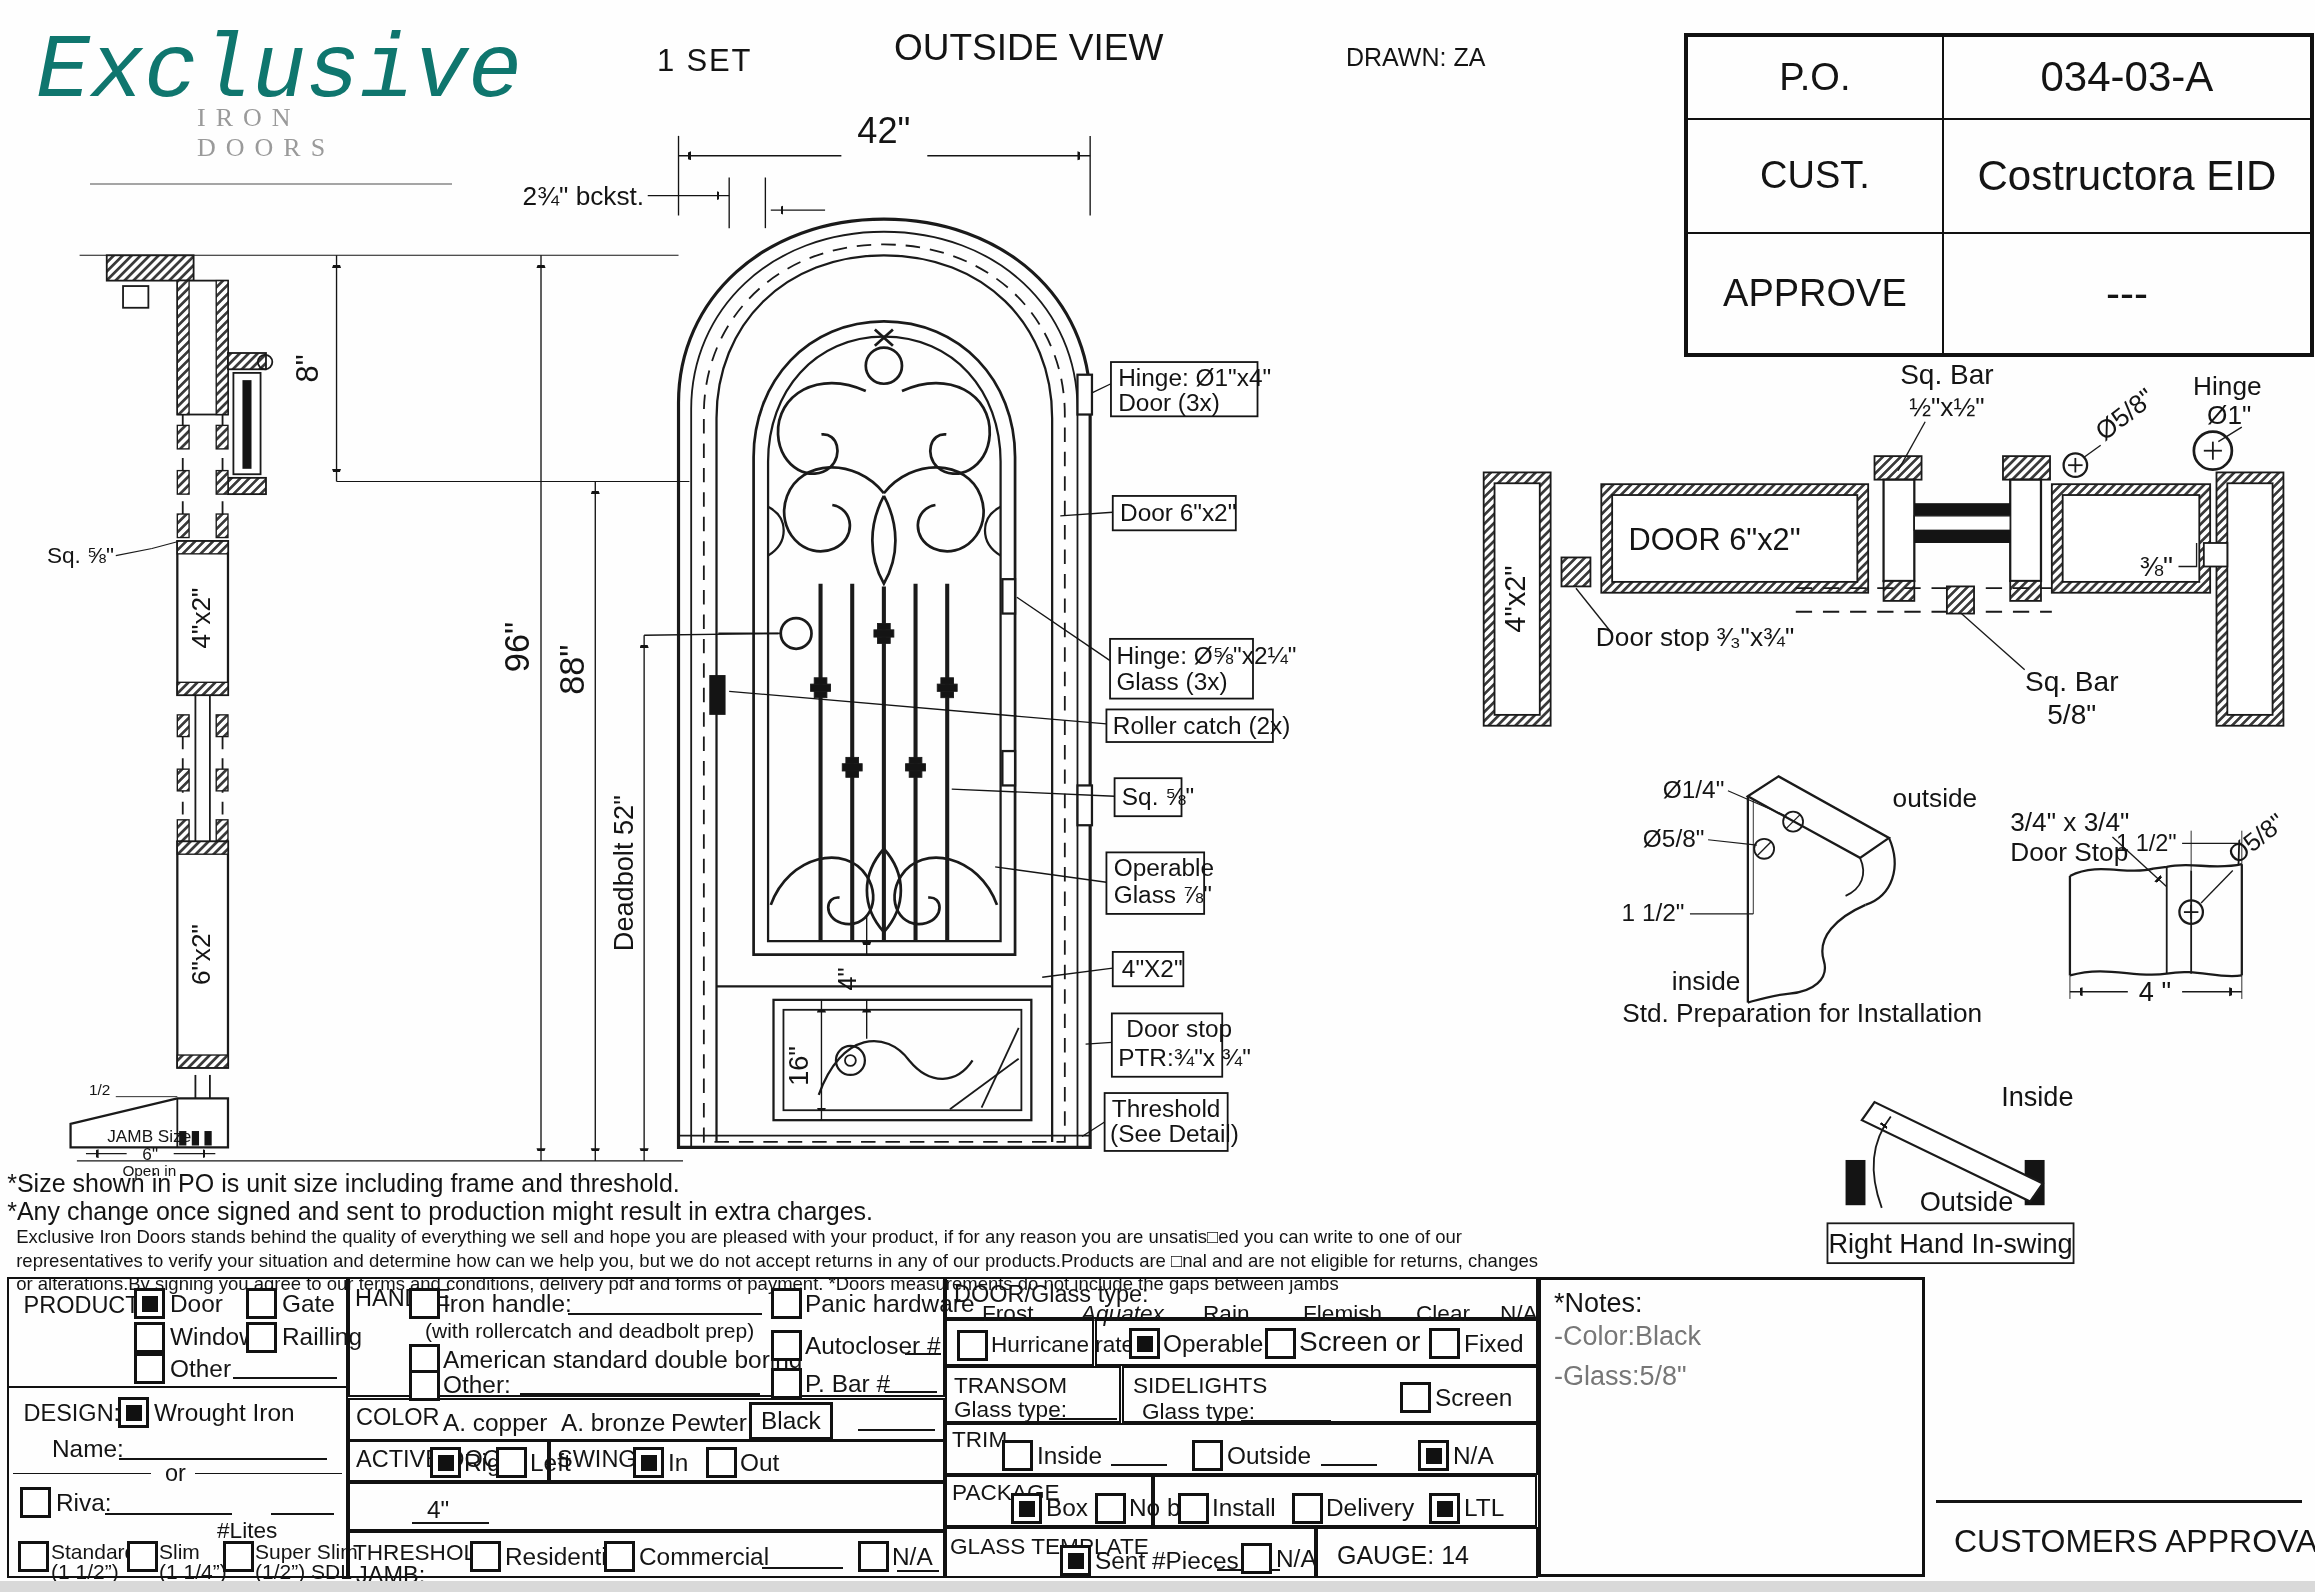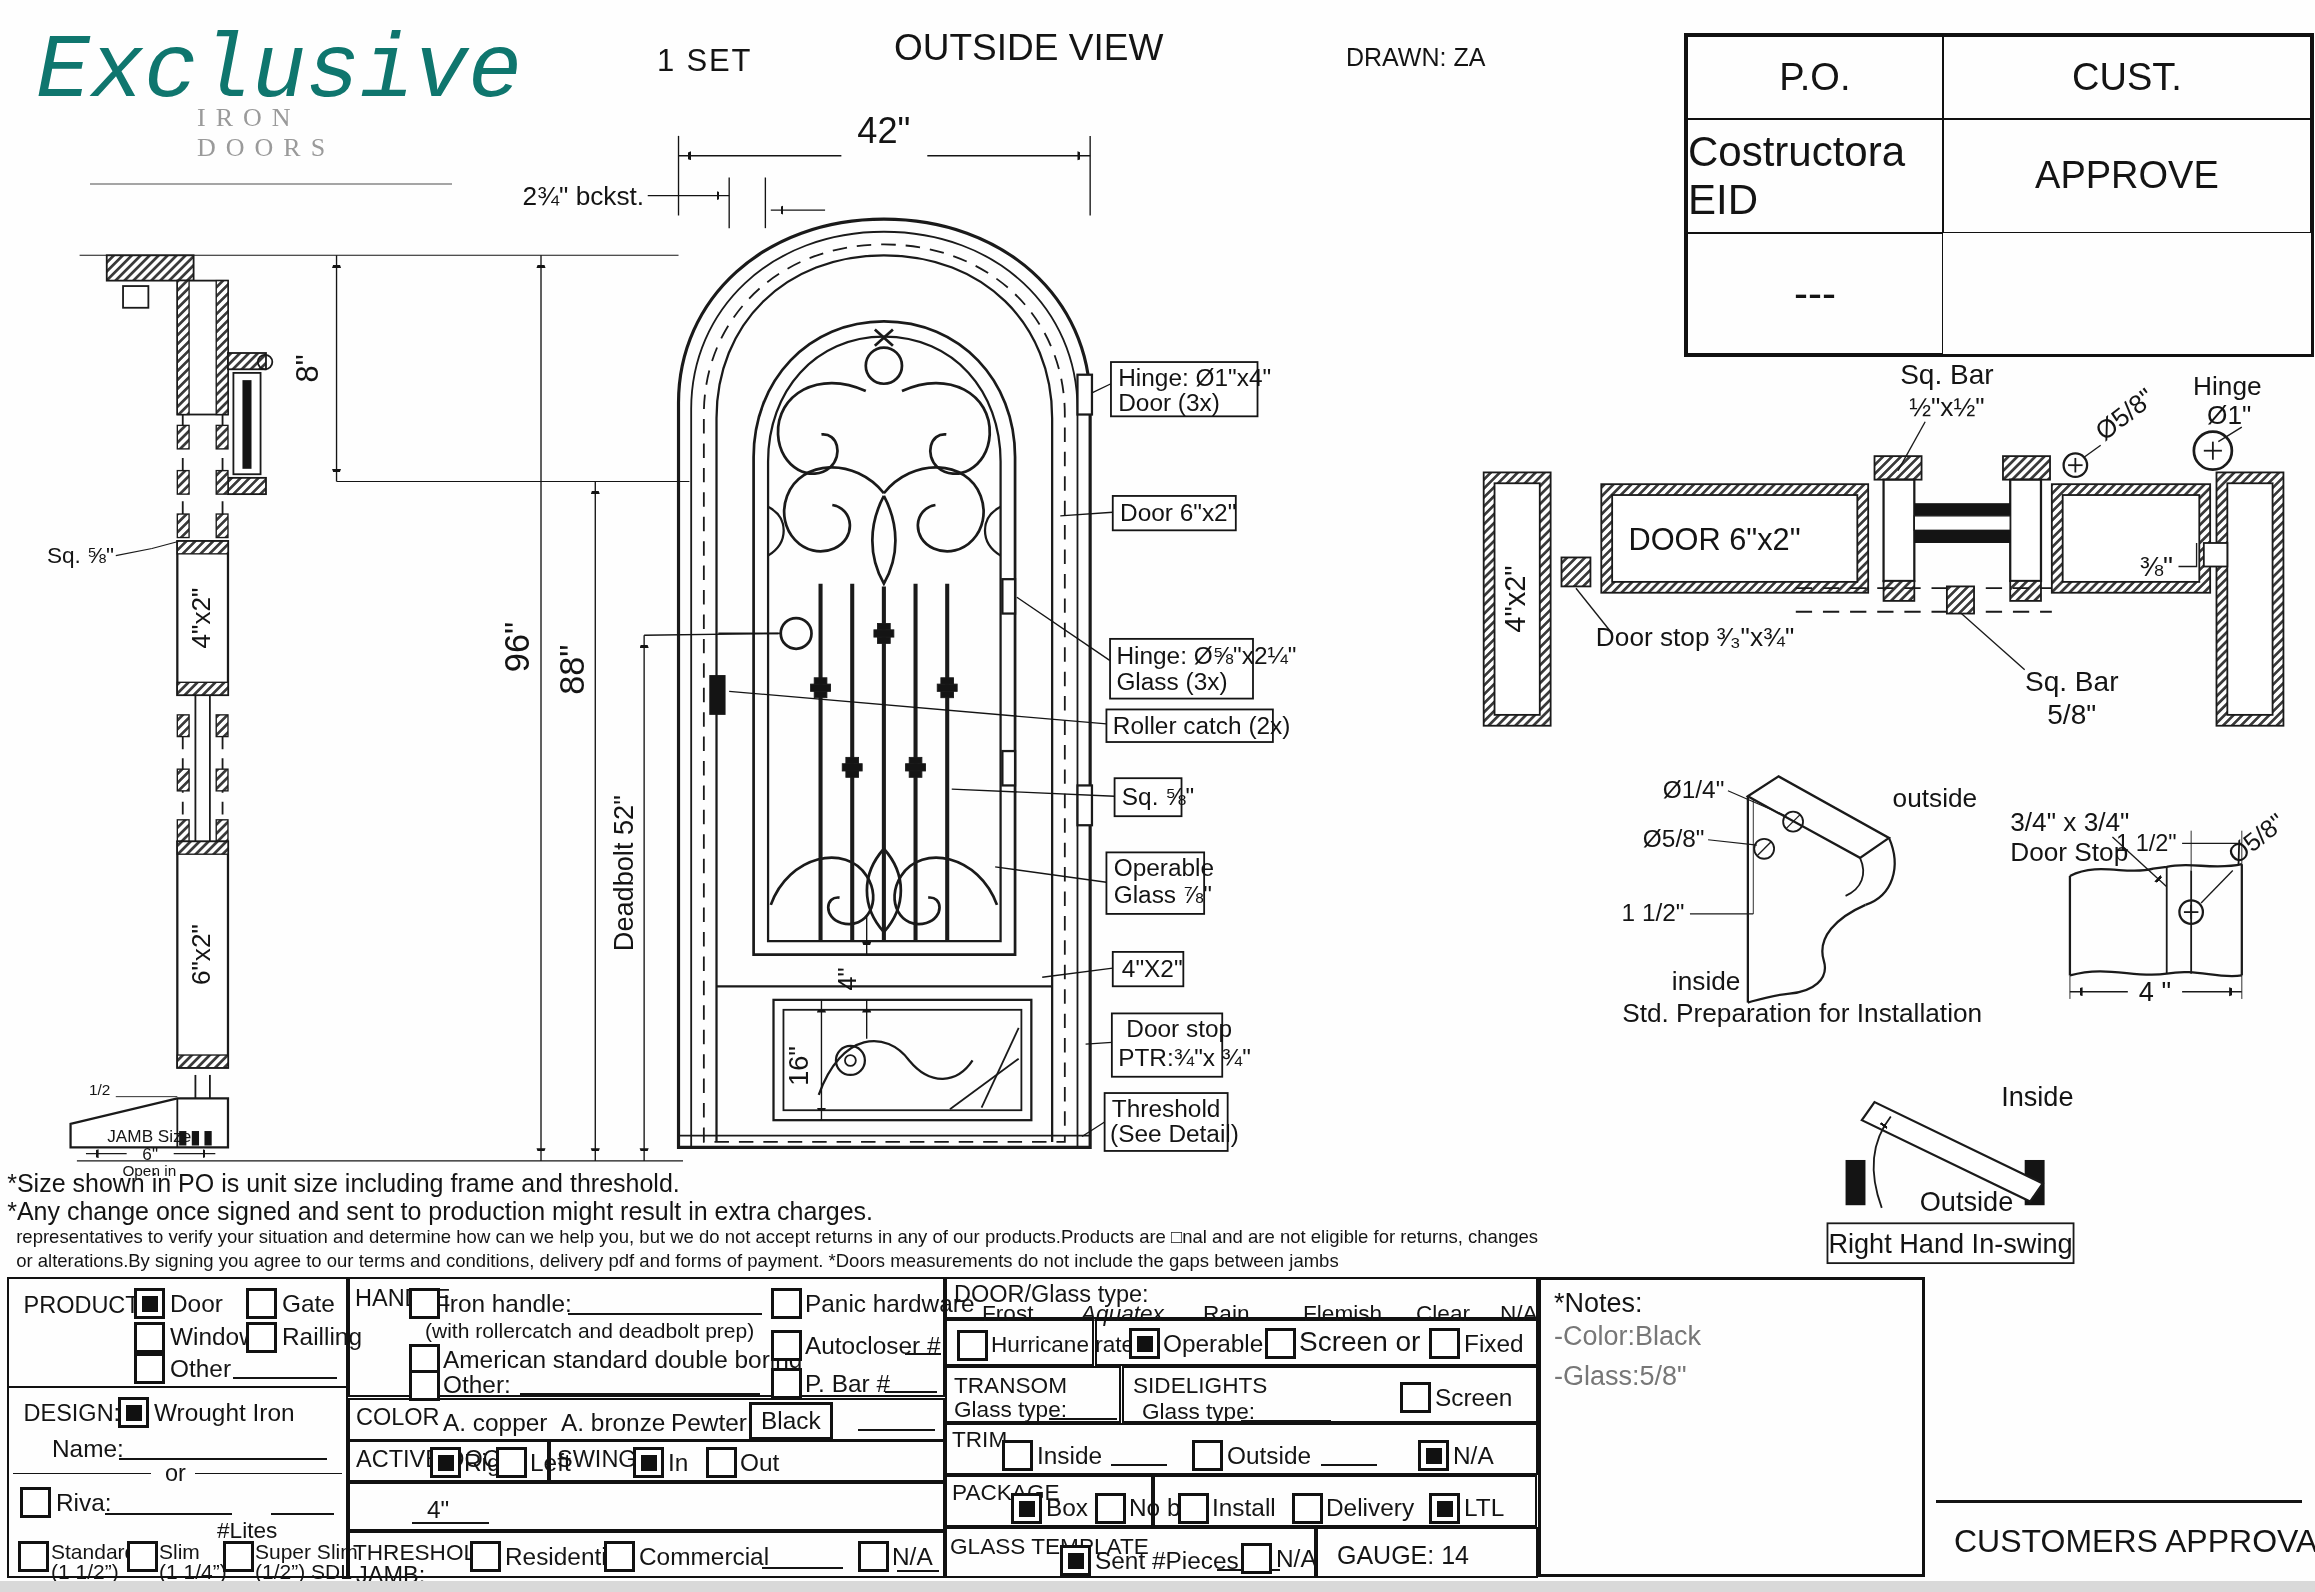--- a/index.html
+++ b/index.html
@@ -346,29 +346,31 @@
     <div class="logo-script">Exclusive</div>
     <div class="logo-line"></div>
     <div class="logo-sub" style="margin-left:161px;margin-top:-14.5px;">IRON DOORS</div>
   </div>
   <div class="abs" style="left:657px;top:43px;font-size:31px;letter-spacing:1.8px;">1  SET</div>
   <div class="abs" style="left:894px;top:27px;font-size:37px;">OUTSIDE VIEW</div>
   <div class="abs" style="left:1346px;top:43px;font-size:25px;">DRAWN: ZA</div>
 
   <div class="info-table">
     <div class="it-label">P.O.</div>
+    <div class="it-value">034-03-A</div>
     <div class="it-label">CUST.</div>
     <div class="it-value">Costructora EID</div>
     <div class="it-label">APPROVE</div>
     <div class="it-value">---</div>
   </div>
 
   <div class="abs" style="left:7.2px;top:1169px;">
     <div class="notes-big">*Size shown in PO is unit size including frame and threshold.</div>
     <div class="notes-big">*Any change once signed and sent to production might result in extra charges.</div>
+    <div class="notes-small" style="margin-left:9px;">Exclusive Iron Doors stands behind the quality of everything we sell and hope you are pleased with your product, if for any reason you are unsatis□ed you can write to one of our</div>
     <div class="notes-small" style="margin-left:9px;">representatives to verify your situation and determine how can we help you, but we do not accept returns in any of our products.Products are □nal and are not eligible for returns, changes</div>
     <div class="notes-small" style="margin-left:9px;">or alterations.By signing you agree to our terms and conditions, delivery pdf and forms of payment. *Doors measurements do not include the gaps between jambs</div>
   </div>
 
   <div class="cell" style="left:7.2px;top:1277px;width:341px;height:111px;"></div>
   <div class="cell" style="left:7.2px;top:1386px;width:341px;height:192px;"></div>
   <div class="lbl" style="left:23.5px;top:1292px;font-size:23.5px;">PRODUCT:</div>
   <span class="cb checked" style="left:134px;top:1288px;"></span>
   <div class="lbl" style="left:170px;top:1290px;">Door</div>
   <span class="cb" style="left:246px;top:1288px;"></span>

